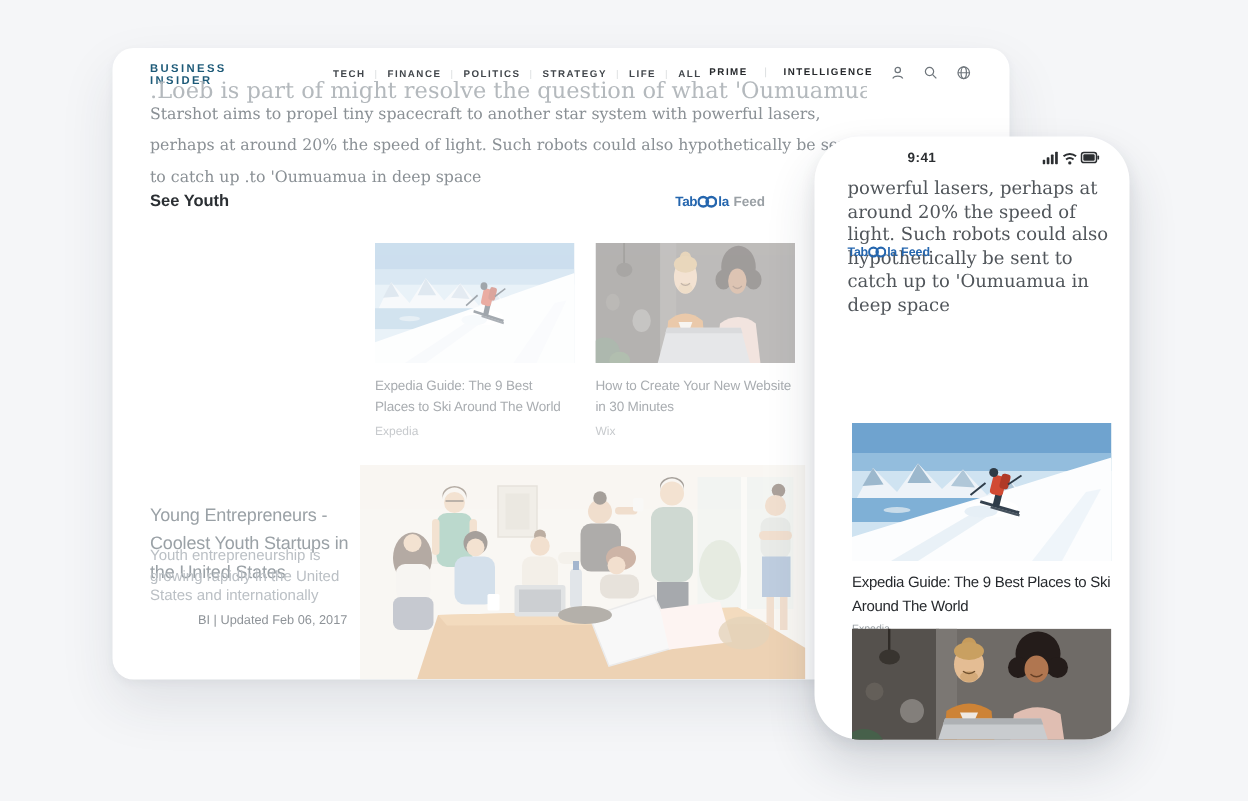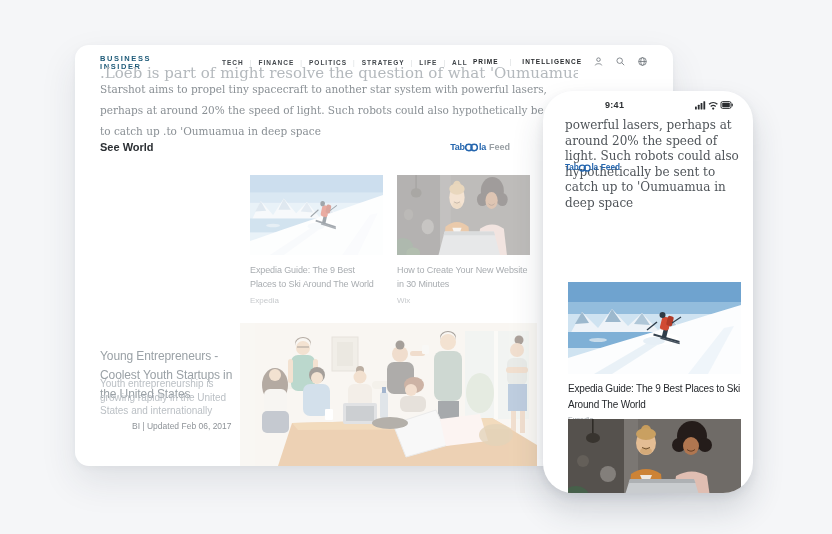--- a/index.html
+++ b/index.html
@@ -2,21 +2,21 @@
 <html><head>
 <meta charset="utf-8">
 <style>
   * { margin:0; padding:0; box-sizing:border-box; }
   html,body { width:832px; height:534px; overflow:hidden; }
   body { background:#f5f6f8; font-family:"Liberation Sans", sans-serif; position:relative; }
   .canvas { position:absolute; inset:0; }
 
   
   .desktop-card {
-    position:absolute; left:75px; top:45px; width:598px; height:421px;
+    position:absolute; left:75px; top:32px; width:598px; height:421px;
     background:#ffffff; border-radius:14px;
     box-shadow:0 16px 36px rgba(40,50,70,.10), 0 2px 6px rgba(40,50,70,.05);
   }
   .desktop-inner { position:absolute; inset:0; border-radius:14px; overflow:hidden; }
 
   .bi-logo { position:absolute; left:25px; top:10px; line-height:8px; cursor:pointer; }
   .bi-logo div { font-size:7.5px; font-weight:bold; letter-spacing:1.6px; color:#1d5a78; }
 
   .bi-nav { position:absolute; left:147px; top:14px; display:flex; align-items:center; }
   .bi-nav .nav-item { font-size:6.5px; font-weight:bold; letter-spacing:1px; color:#42474c; cursor:pointer; }
@@ -131,21 +131,21 @@
         <svg class="hdr-icon" viewBox="0 0 16 16">
           <circle cx="8" cy="8" r="5.6"></circle>
             <ellipse cx="8" cy="8" rx="2.6" ry="5.6"></ellipse>
           <line x1="2.5" y1="8" x2="13.5" y2="8"></line>
         </svg>
       </div>
 
       <div class="article-clipped">.Loeb is part of might resolve the question of what 'Oumuamua is and is not</div>
       <div class="article-para">Starshot aims to propel tiny spacecraft to another star system with powerful lasers, perhaps at around 20% the speed of light. Such robots could also hypothetically be sent to catch up .to 'Oumuamua in deep space</div>
 
-      <div class="see-also">See World</div>
+      <div class="see-also">See Youth</div>
 
       <div class="taboola taboola-desktop">
         <span class="t1">Tab</span>
         <svg class="oo" viewBox="0 0 13 9">
           <circle cx="3.8" cy="4.5" r="3.2" fill="none" stroke="#2566ae" stroke-width="1.6"></circle>
           <circle cx="9.2" cy="4.5" r="3.2" fill="none" stroke="#2566ae" stroke-width="1.6"></circle>
         </svg>
         <span class="t2">la</span>
         <span class="feed">Feed</span>
       </div>

